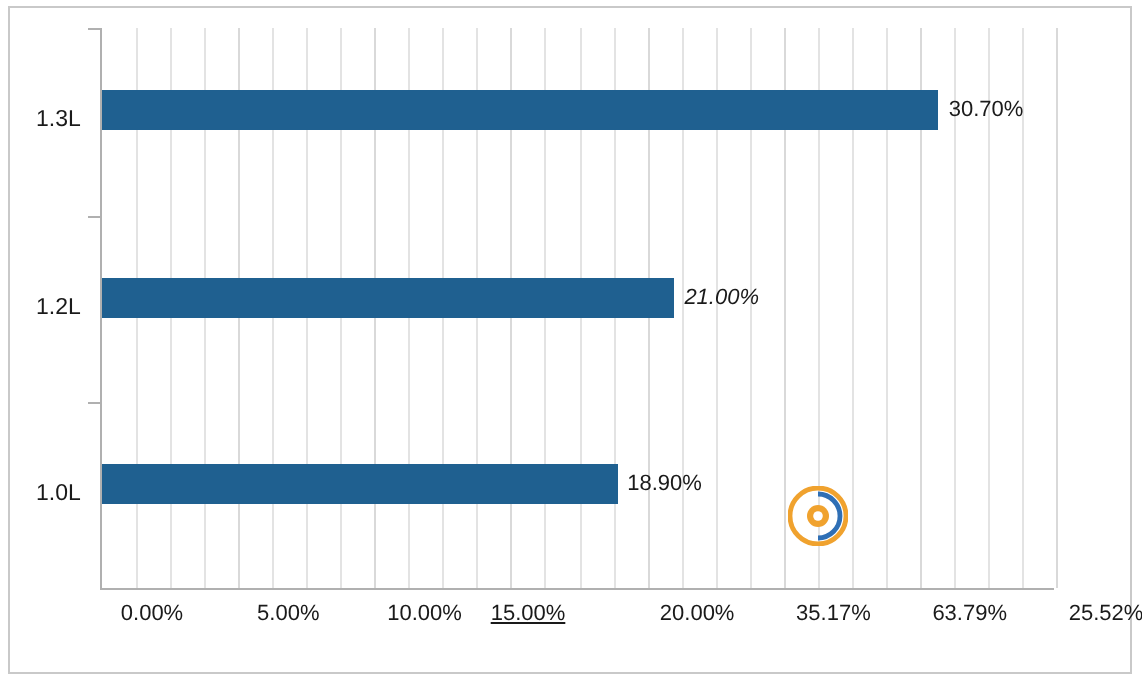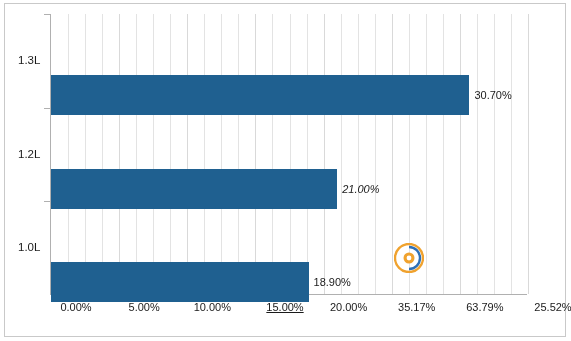--- a/index.html
+++ b/index.html
@@ -53,22 +53,21 @@
     width: 1px;
     background: #d9d9d9;
   }
   .gridline.minor {
     background: #e3e3e3;
   }
   
   .bar-row {
     position: absolute;
     left: 0;
-    height: 40px;
-    margin-top: 30px;
+    height: 20px;
   }
   .bar {
     position: absolute;
     left: 0;
     top: 0;
     height: 100%;
     background: #1f6090;
   }
   .bar-label {
     position: absolute;
@@ -204,21 +203,21 @@
       <div class="y-tick" style="top: 201.333px;"></div>
       <div class="cat-label-abs" style="left: 18px; top: 147.5px;">1.2L</div>
       <div class="y-tick" style="top: 107.667px;"></div>
       <div class="cat-label-abs" style="left: 18px; top: 53.8333px;">1.3L</div>
       <div class="y-tick" style="top: 14px;"></div>
     </div>
   <div id="x-axis">
       <div class="x-tick-label" style="left: 50px;">0.00%</div>
       <div class="x-tick-label" style="left: 118.143px;">5.00%</div>
       <div class="x-tick-label" style="left: 186.286px;">10.00%</div>
-      <div class="x-tick-label" style="left: 259px; text-decoration: underline;">15.00%</div>
+      <div class="x-tick-label" style="left: 238px; text-decoration: underline;">15.00%</div>
       <div class="x-tick-label" style="left: 322.571px;">20.00%</div>
       <div class="x-tick-label" style="left: 390.714px;">35.17%</div>
       <div class="x-tick-label" style="left: 458.857px;">63.79%</div>
       <div class="x-tick-label" style="left: 527px;">25.52%</div>
     </div>
 
   <div id="watermark">
     <svg id="wm-logo" viewBox="0 0 30 30">
       <circle cx="15" cy="15" r="14" fill="none" stroke="#f0a22e" stroke-width="2.4"></circle>
       <path d="M15 4 A11 11 0 0 1 15 26" fill="none" stroke="#2f6fb5" stroke-width="2.4"></path>

